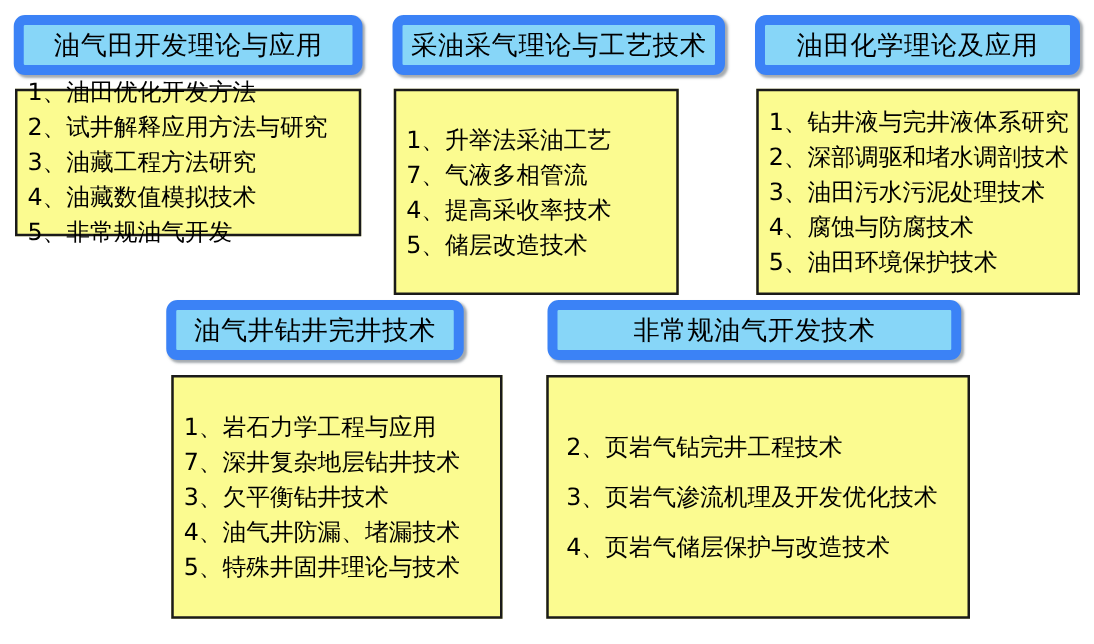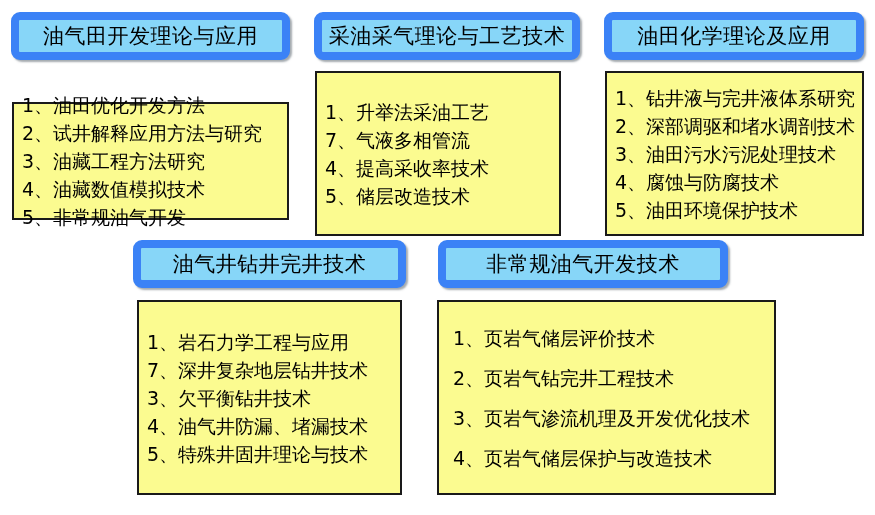--- a/index.html
+++ b/index.html
@@ -82,34 +82,34 @@
 </style>
 </head>
 <body>
 
 <div id="canvas">
 
   <div class="group" id="g1">
     <div class="hdr" style="left:0; top:0; width:279px; height:48px;">
       <span class="hdr-label">油气田开发理论与应用</span>
     </div>
-    <div class="body-box pad-a" style="left:1px; top:59px; width:277px; height:118px;margin-top:31px;">
+    <div class="body-box pad-a" style="left:1px; top:59px; width:277px; height:118px;">
       <div class="item">1、油田优化开发方法</div>
       <div class="item">2、试井解释应用方法与研究</div>
       <div class="item">3、油藏工程方法研究</div>
       <div class="item">4、油藏数值模拟技术</div>
       <div class="item">5、非常规油气开发</div>
     </div>
   </div>
 
   <div class="group" id="g2">
     <div class="hdr" style="left:0; top:0; width:266px; height:48px;">
       <span class="hdr-label">采油采气理论与工艺技术</span>
     </div>
-    <div class="body-box pad-a" style="left:1px; top:59px; width:246px; height:165px;">
+    <div class="body-box pad-a" style="left:1px; top:59px; width:228px; height:165px;">
       <div class="item">1、升举法采油工艺</div>
       <div class="item">7、气液多相管流</div>
       <div class="item">4、提高采收率技术</div>
       <div class="item">5、储层改造技术</div>
     </div>
   </div>
 
   <div class="group" id="g3">
     <div class="hdr" style="left:0; top:0; width:260px; height:48px;">
       <span class="hdr-label">油田化学理论及应用</span>
@@ -117,37 +117,36 @@
     <div class="body-box pad-a" style="left:1px; top:59px; width:259px; height:165px;">
       <div class="item">1、钻井液与完井液体系研究</div>
       <div class="item">2、深部调驱和堵水调剖技术</div>
       <div class="item">3、油田污水污泥处理技术</div>
       <div class="item">4、腐蚀与防腐技术</div>
       <div class="item">5、油田环境保护技术</div>
     </div>
   </div>
 
   <div class="group" id="g4">
-    <div class="hdr" style="left:0; top:0; width:273px; height:48px;">
+    <div class="hdr" style="left:0; top:0; width:238px; height:48px;">
       <span class="hdr-label">油气井钻井完井技术</span>
     </div>
     <div class="body-box pad-a" style="left:4px; top:60px; width:265px; height:195px;">
       <div class="item">1、岩石力学工程与应用</div>
       <div class="item">7、深井复杂地层钻井技术</div>
       <div class="item">3、欠平衡钻井技术</div>
       <div class="item">4、油气井防漏、堵漏技术</div>
       <div class="item">5、特殊井固井理论与技术</div>
     </div>
   </div>
 
   <div class="group" id="g5">
-    <div class="hdr" style="left:0; top:0; width:290px; height:48px;">
+    <div class="hdr" style="left:0; top:0; width:331px; height:48px;">
       <span class="hdr-label">非常规油气开发技术</span>
     </div>
     <div class="body-box pad-b" style="left:-1px; top:60px; width:339px; height:195px;">
-      <div class="item wide">1、页岩气储层评价技术</div>
       <div class="item wide">2、页岩气钻完井工程技术</div>
       <div class="item wide">3、页岩气渗流机理及开发优化技术</div>
       <div class="item wide">4、页岩气储层保护与改造技术</div>
     </div>
   </div>
 
 </div>
 
 </body></html>

